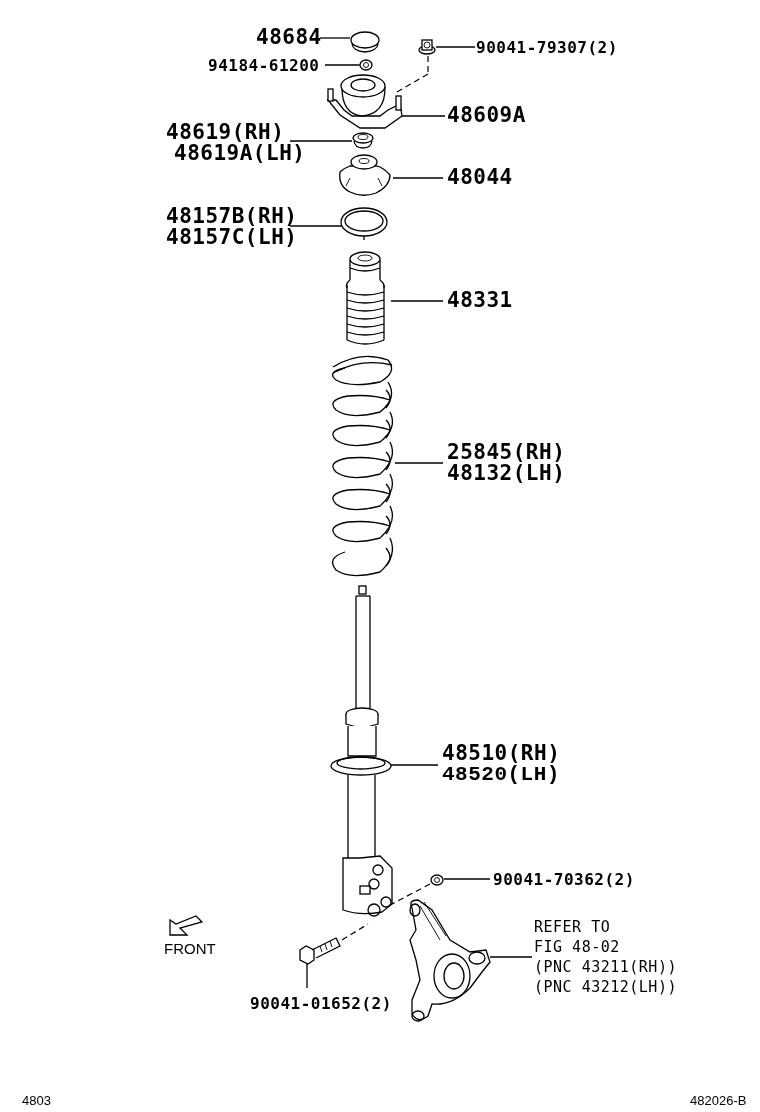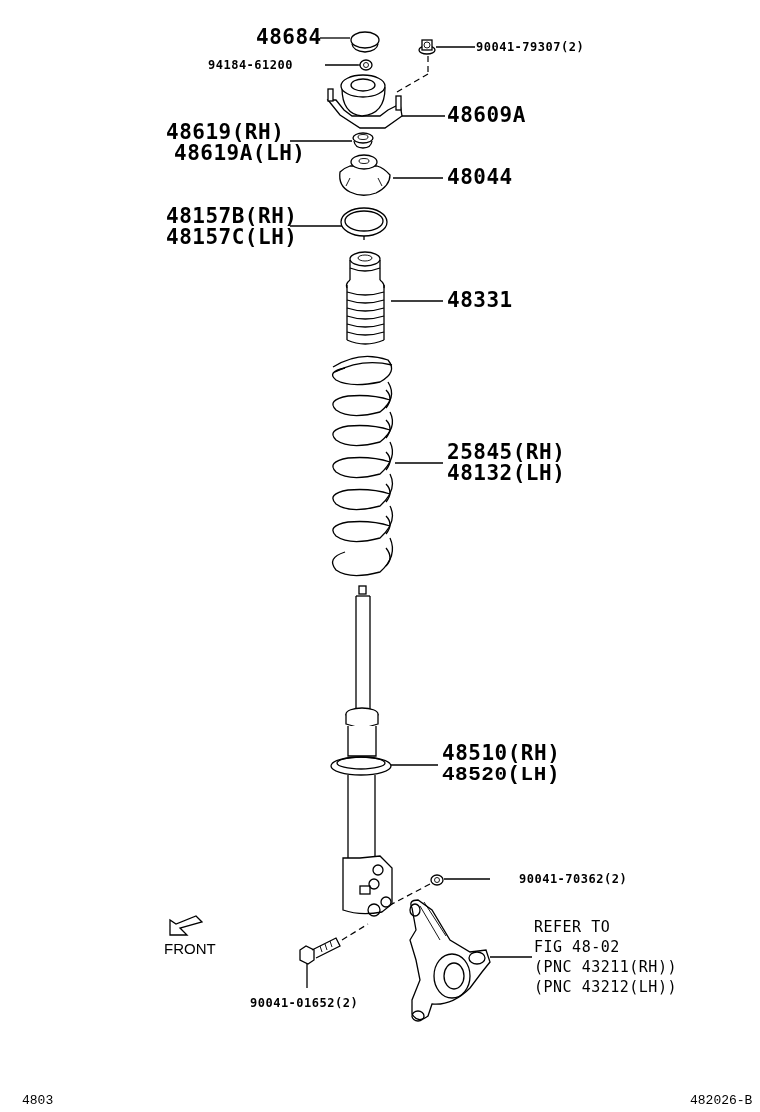--- a/index.html
+++ b/index.html
@@ -1,21 +1,21 @@
 <!DOCTYPE html>
 <html><head>
   <meta charset="utf-8">
   <style>
     html, body { margin: 0; padding: 0; background: #ffffff; }
     body { width: 760px; height: 1112px; position: relative; overflow: hidden; font-family: "DejaVu Sans Mono", monospace; }
     #canvas { position: absolute; left: 0; top: 0; width: 760px; height: 1112px; }
     .lbl { position: absolute; font-family: "DejaVu Sans Mono", "Liberation Mono", monospace; font-weight: bold; font-size: 21px; color: #000; white-space: pre; line-height: 21px; letter-spacing: 0.5px; }
-    .lbl.sm { font-size: 12px; }
+    .lbl.sm { font-size: 16px; }
     .lbl.plain { font-weight: normal; font-size: 15px; line-height: 20px; letter-spacing: 0.5px; }
-    .foot { position: absolute; font-family: Liberation Mono, monospace; font-size: 13px; color: #000; white-space: pre; }
+    .foot { position: absolute; font-family: Liberation Sans, sans-serif; font-size: 13px; color: #000; white-space: pre; }
     .front { position: absolute; font-family: "Liberation Sans", sans-serif; font-size: 15px; color: #000; margin-left: 28px; }
     svg .ln { stroke: #000; stroke-width: 1.3; fill: none; }
     svg .lnf { stroke: #000; stroke-width: 1.3; fill: #fff; }
     svg .dash { stroke: #000; stroke-width: 1.2; fill: none; stroke-dasharray: 6 4; }
     svg .thin { stroke: #000; stroke-width: 0.9; fill: none; }
   </style>
 </head>
 <body>
 
 <svg id="canvas" viewBox="0 0 760 1112" xmlns="http://www.w3.org/2000/svg">
@@ -166,21 +166,21 @@
 <div class="lbl" style="left:166px;top:122px;">48619(RH)</div>
 <div class="lbl" style="left:174px;top:143px;">48619A(LH)</div>
 <div class="lbl" style="left:447px;top:167px;">48044</div>
 <div class="lbl" style="left:166px;top:206px;">48157B(RH)</div>
 <div class="lbl" style="left:166px;top:227px;">48157C(LH)</div>
 <div class="lbl" style="left:447px;top:290px;">48331</div>
 <div class="lbl" style="left:447px;top:442px;">25845(RH)</div>
 <div class="lbl" style="left:447px;top:463px;">48132(LH)</div>
 <div class="lbl" style="left:442px;top:743px;">48510(RH)</div>
 <div class="lbl" style="left:442px;top:764px;font-family:Liberation Mono, monospace;">48520(LH)</div>
-<div class="lbl sm" style="left:519px;top:869px;text-align:center;">90041-70362(2)</div>
+<div class="lbl sm" style="left:493px;top:869px;text-align:center;">90041-70362(2)</div>
 <div class="lbl sm" style="left:250px;top:993px;">90041-01652(2)</div>
 <div class="lbl plain" style="left:534px;top:917px;">REFER TO</div>
 <div class="lbl plain" style="left:534px;top:937px;">FIG 48-02</div>
 <div class="lbl plain" style="left:534px;top:957px;">(PNC 43211(RH))</div>
 <div class="lbl plain" style="left:534px;top:977px;">(PNC 43212(LH))</div>
 
 <div class="front" style="left:136px;top:940px;">FRONT</div>
 
 <div class="foot" style="left:22px;top:1093px;">4803</div>
 <div class="foot" style="left:690px;top:1093px;">482026-B</div>

